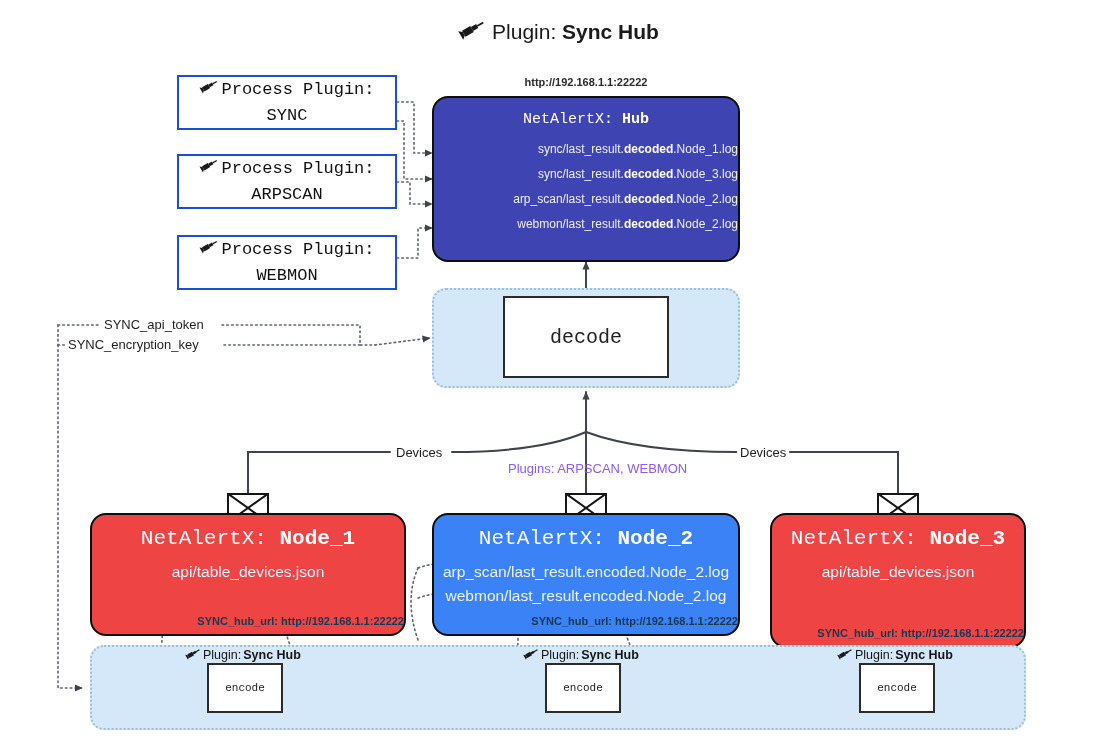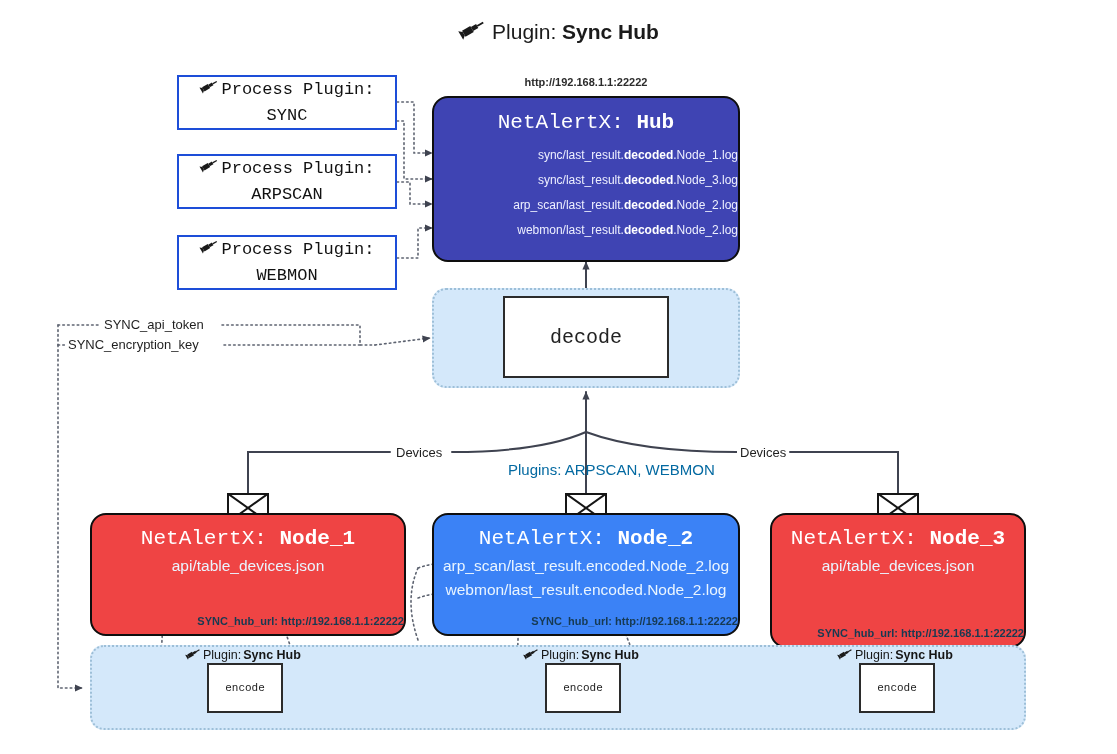--- a/index.html
+++ b/index.html
@@ -20,21 +20,21 @@
         box-sizing:border-box;display:flex;flex-direction:column;
         align-items:center;justify-content:center;
         font-family:"Liberation Mono","DejaVu Sans Mono",monospace;
         font-size:17px;line-height:1.45;color:#111;}
   .pbox .l1{display:flex;align-items:center;gap:2px;white-space:nowrap;}
   .pbox .l2{white-space:nowrap;}
 
   
   .hub{position:absolute;border-radius:16px;border:2px solid #0e0e0e;
        box-sizing:border-box;overflow:hidden;}
-  .hub .hub-title{text-align:center;margin-top:13px;font-size:21px;color:#fff;
+  .hub .hub-title{text-align:center;margin-top:13px;font-size:15px;color:#fff;
        font-family:"Liberation Mono","DejaVu Sans Mono",monospace;white-space:nowrap;}
   .hub .hub-title b{font-weight:700;}
   .hub .rows{margin-top:9px;}
   .hub .row{color:#eef0ff;font-size:12px;line-height:25px;padding-left:12px;
        white-space:nowrap;text-align:right;}
   .hub .row b{color:#fff;font-weight:700;}
   .caption-url{position:absolute;font-size:11px;font-weight:700;color:#2b2b2b;
        text-align:center;white-space:nowrap;}
 
   
@@ -48,35 +48,35 @@
         font-family:"Liberation Mono","DejaVu Sans Mono",monospace;color:#222;}
 
   
   .node{position:absolute;border-radius:16px;border:2px solid #0e0e0e;
         box-sizing:border-box;overflow:hidden;}
   .node .n-title{text-align:center;margin-top:12px;font-size:21px;color:#fff;
         font-family:"Liberation Mono","DejaVu Sans Mono",monospace;white-space:nowrap;}
   .node .n-title b{font-weight:700;}
   .node .n-line{text-align:center;color:#eaf5ff;font-size:15.5px;line-height:24px;
         white-space:nowrap;}
-  .node .n-lines{margin-top:4px;}
+  .node .n-lines{margin-top:10px;}
   .node .n-foot{position:absolute;left:0;bottom:7px;width:100%;text-align:right;
         font-size:11px;font-weight:700;color:#173a52;white-space:nowrap;}
 
   
   .env{position:absolute;width:42px;height:30px;background:#fff;
        border:2px solid #161616;box-sizing:border-box;}
   .env:before,.env:after{content:"";position:absolute;left:-1px;top:-1px;
        width:41px;height:29px;}
   .env svg{position:absolute;left:-2px;top:-2px;}
 
   
   .lbl{position:absolute;font-size:13px;color:#1f1f1f;white-space:nowrap;
        background:#fff;padding:0 3px;}
-  .lbl-plain{position:absolute;font-size:15px;color:#0369a1;white-space:nowrap;}
+  .lbl-plain{position:absolute;font-size:13px;color:#8b5cf6;white-space:nowrap;}
   .plugin-tag{position:absolute;font-size:12.5px;color:#161616;white-space:nowrap;
        display:flex;align-items:center;gap:2px;}
   .plugin-tag b{font-weight:700;}
   .plug-sm{display:inline-block;vertical-align:-2px;}
 </style>
 </head>
 <body>
 
 <div class="stage">
 

